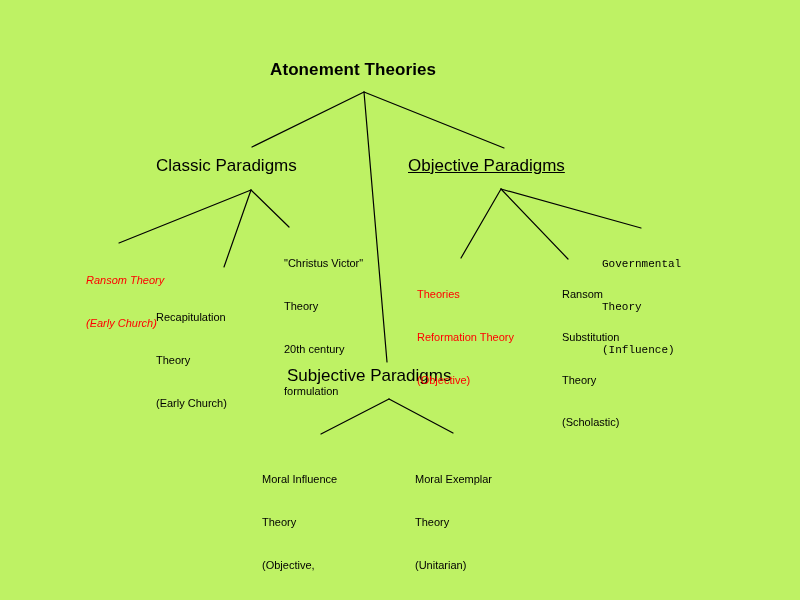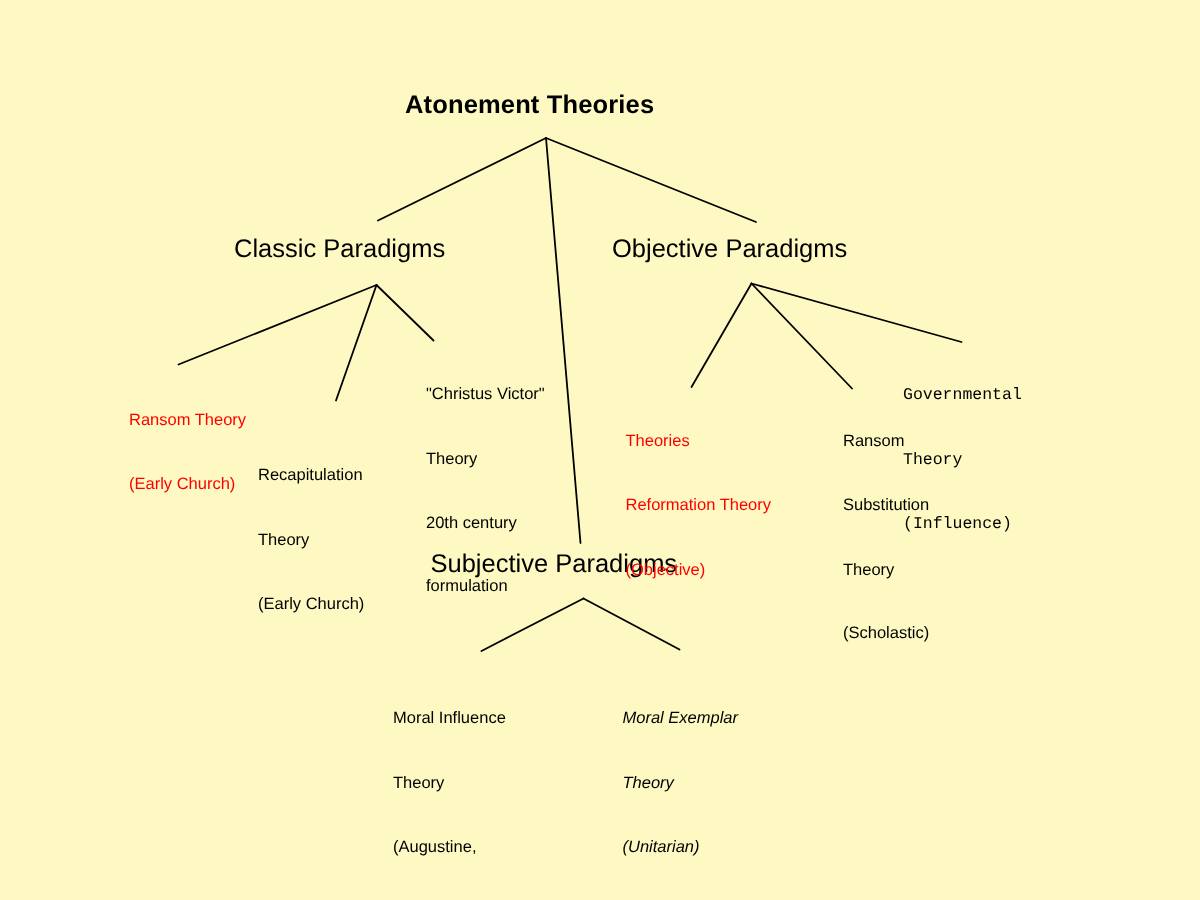--- a/index.html
+++ b/index.html
@@ -9,21 +9,21 @@
     background: #ffffff;
   }
   body {
     font-family: "Liberation Sans", sans-serif;
     color: #000000;
   }
   #canvas {
     position: relative;
     width: 800px;
     height: 600px;
-    background: #fef9c3;
+    background: #bef264;
     overflow: hidden;
   }
   #edges {
     position: absolute;
     left: 0;
     top: 0;
     width: 800px;
     height: 600px;
     pointer-events: none;
   }
@@ -83,30 +83,30 @@
 
       <line x1="389" y1="399" x2="321" y2="434"></line>
       <line x1="389" y1="399" x2="453" y2="433"></line>
     </g>
   </svg>
 
   <div class="node title" style="left:270px; top:60px;">Atonement Theories</div>
 
   <div class="node paradigm" style="left:156px; top:156px;">Classic Paradigms</div>
 
-  <div class="node paradigm" style="left:408px; top:156px;">Objective Paradigms</div>
+  <div class="node paradigm" style="left:408px; top:156px;text-decoration:underline;">Objective Paradigms</div>
 
   <div class="node paradigm" style="left:287px; top:366px;">Subjective Paradigms</div>
 
-  <div class="node leaf red" style="left:86px; top:245px;">
+  <div class="node leaf red" style="left:86px; top:245px;font-style:italic;">
     <span class="ln">Ransom Theory</span>
     <span class="ln">(Early Church)</span>
   </div>
 
-  <div class="node leaf black" style="left:172px; top:282px;">
+  <div class="node leaf black" style="left:156px; top:282px;">
     <span class="ln">Recapitulation</span>
     <span class="ln">Theory</span>
     <span class="ln">(Early Church)</span>
   </div>
 
   <div class="node leaf black" style="left:284px; top:228px;">
     <span class="ln">"Christus Victor"</span>
     <span class="ln">Theory</span>
     <span class="ln">20th century</span>
     <span class="ln">formulation</span>
@@ -127,23 +127,23 @@
 
   <div class="node leaf black" style="left:602px; top:229px;font-family:Liberation Mono, monospace;">
     <span class="ln">Governmental</span>
     <span class="ln">Theory</span>
     <span class="ln">(Influence)</span>
   </div>
 
   <div class="node leaf black" style="left:262px; top:444px;">
     <span class="ln">Moral Influence</span>
     <span class="ln">Theory</span>
-    <span class="ln">(Augustine,</span>
+    <span class="ln">(Objective,</span>
     
   </div>
 
-  <div class="node leaf black" style="left:415px; top:444px;font-style:italic;">
+  <div class="node leaf black" style="left:415px; top:444px;">
     <span class="ln">Moral Exemplar</span>
     <span class="ln">Theory</span>
     <span class="ln">(Unitarian)</span>
   </div>
 
 </div>
 
 </body></html>

